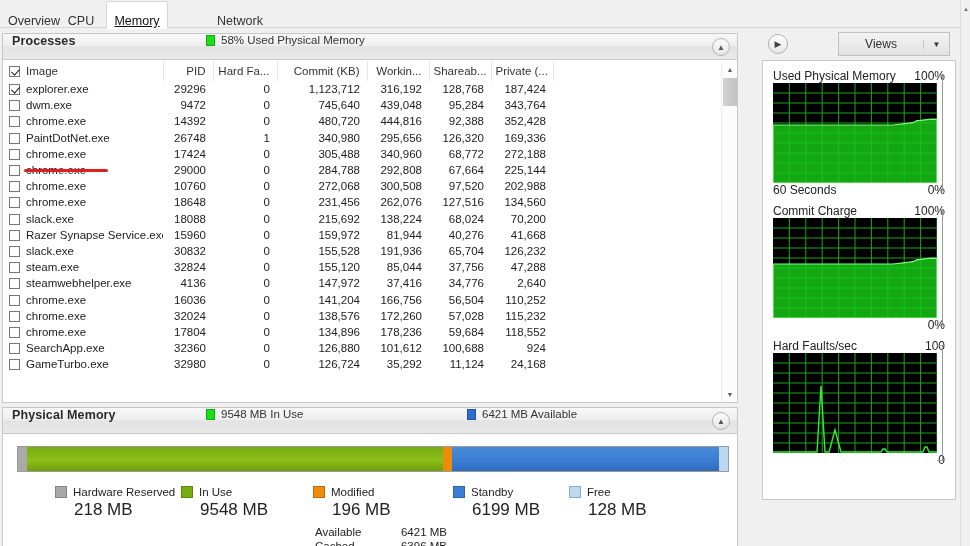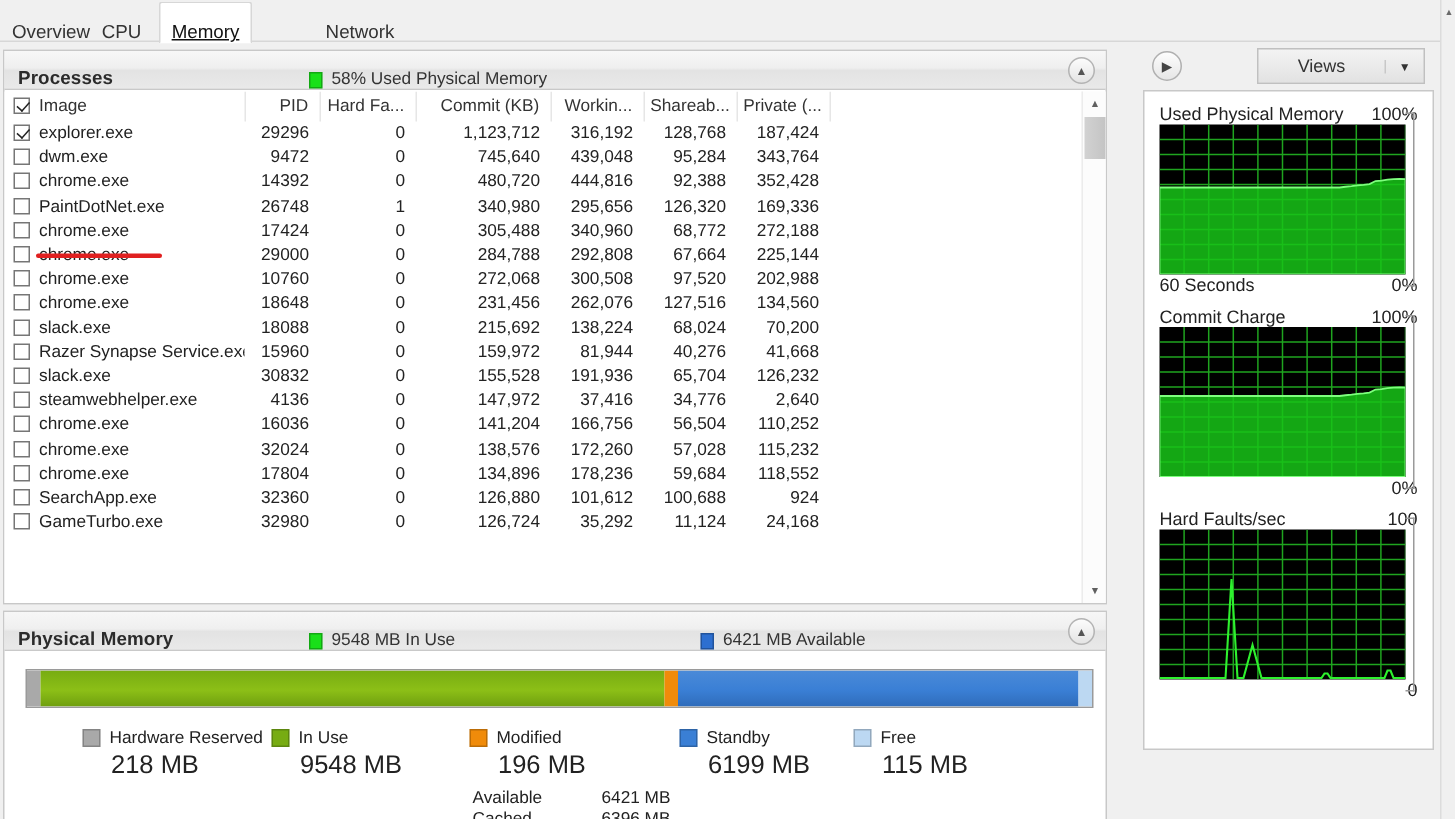--- a/index.html
+++ b/index.html
@@ -40,21 +40,21 @@
 
   .panel {
     position: absolute; left: 2px; right: 4px;
     background: #ffffff;
     border: 1px solid #c8c8c8;
   }
   .panel-head {
     position: relative; height: 26px;
     background: linear-gradient(to bottom,#f7f7f7 0%, #efefef 45%, #e3e3e3 52%, #e9e9e9 100%);
     border-bottom: 1px solid #c9c9c9;
-    display: flex; align-items: flex-end;
+    display: flex; align-items: flex-start;
   }
   .panel-title {
     font-weight: bold; font-size: 12.5px; color: #2b2b2b;
     padding-left: 9px; letter-spacing: .1px;
   }
   .head-stat { position: absolute; display: flex; align-items: center; gap: 6px; font-size: 11.5px; color: #333; }
   .swatch-sm { width: 9px; height: 11px; display: inline-block; border: 1px solid rgba(0,0,0,.25); }
   .collapse-btn {
     position: absolute; right: 7px; top: 4px; width: 18px; height: 18px;
     border-radius: 50%;
@@ -336,20 +336,30 @@
                 <td class="img-col"><span class="cb"></span><span>slack.exe</span></td>
                 <td>30832</td>
                 <td>0</td>
                 <td>155,528</td>
                 <td>191,936</td>
                 <td>65,704</td>
                 <td>126,232</td>
                 <td></td>
               </tr>
               <tr>
+                <td class="img-col"><span class="cb"></span><span>steam.exe</span></td>
+                <td>32824</td>
+                <td>0</td>
+                <td>155,120</td>
+                <td>85,044</td>
+                <td>37,756</td>
+                <td>47,288</td>
+                <td></td>
+              </tr>
+              <tr>
                 <td class="img-col"><span class="cb"></span><span>steamwebhelper.exe</span></td>
                 <td>4136</td>
                 <td>0</td>
                 <td>147,972</td>
                 <td>37,416</td>
                 <td>34,776</td>
                 <td>2,640</td>
                 <td></td>
               </tr>
               <tr>
@@ -462,21 +472,21 @@
               <span class="swatch" style="background: rgb(58, 127, 213);"></span>
               <span class="legend-label">Standby</span>
             </div>
             <div class="legend-val">6199 MB</div>
           </div>
           <div class="legend-item" style="left: 566px;">
             <div class="legend-row">
               <span class="swatch" style="background: rgb(188, 216, 242);"></span>
               <span class="legend-label">Free</span>
             </div>
-            <div class="legend-val">115 MB</div>
+            <div class="legend-val">128 MB</div>
           </div>
         </div>
       <div class="summary" id="mem-summary">
           <div>
             <span class="k">Available</span>
             <span class="v">6421 MB</span>
           </div>
           <div>
             <span class="k">Cached</span>
             <span class="v">6396 MB</span>

